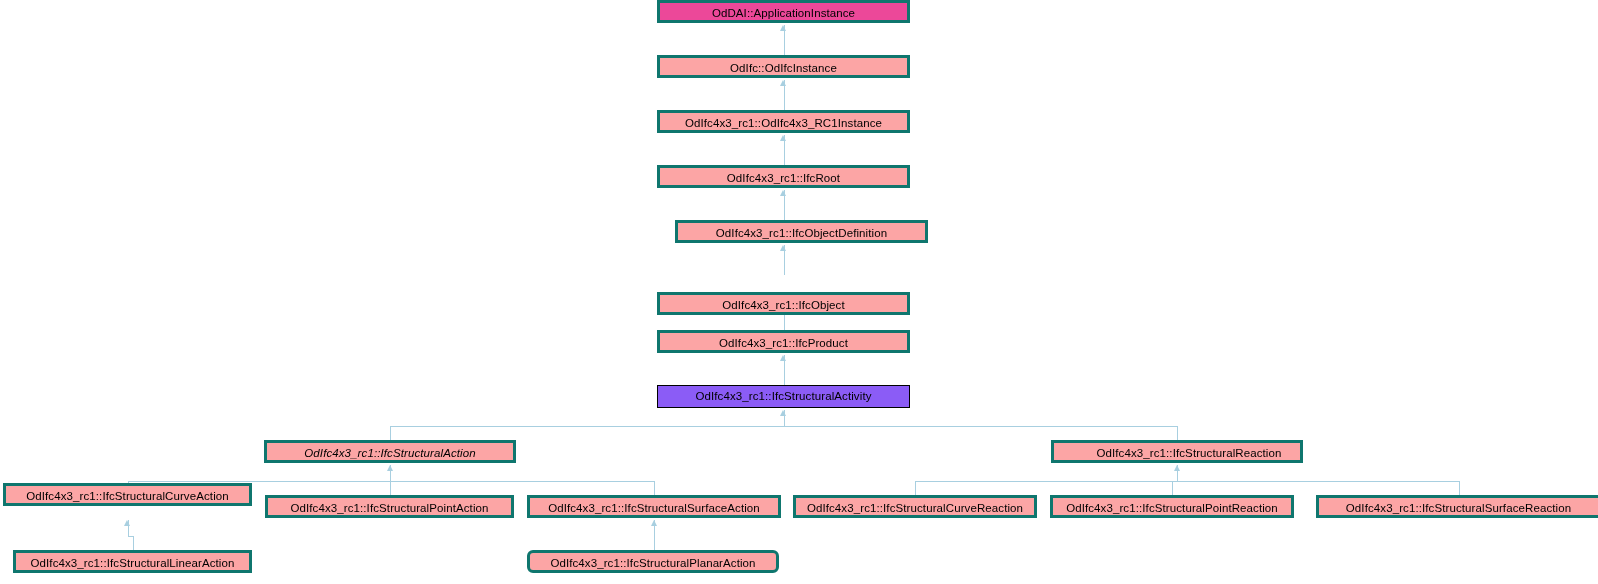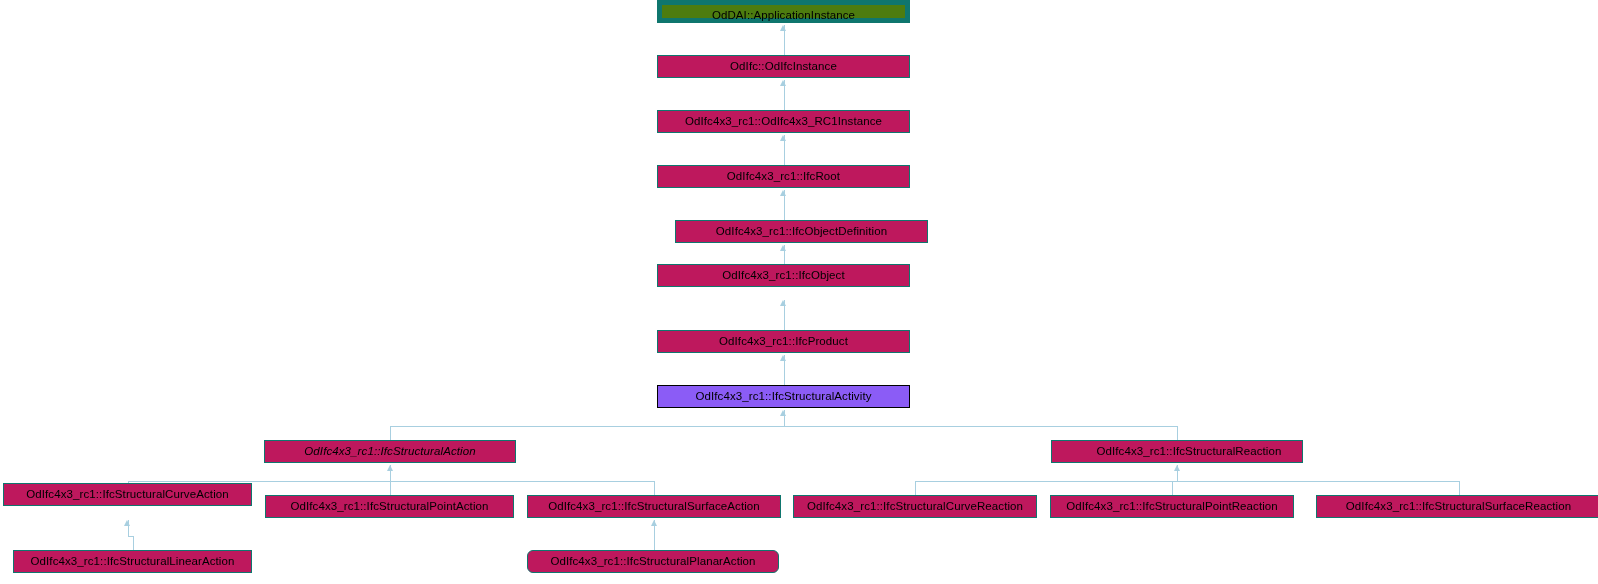--- a/index.html
+++ b/index.html
@@ -17,28 +17,28 @@
   }
   .node {
     position: absolute;
     box-sizing: border-box;
     height: 23px;
     line-height: 21px;
     text-align: center;
     font-size: 11.5px;
     color: #000000;
     white-space: nowrap;
-    background: #be185d;
-    border: 1px solid #0f766e;
+    background: #fca5a5;
+    border: 3px solid #0f766e;
     letter-spacing: 0.1px;
     z-index: 5;
   }
   .node.root {
-    background: #4d7c0f;
-    border: 5px solid #0f766e;
+    background: #ec4899;
+    border: 3px solid #0f766e;
   }
   .node.current {
     background: #8b5cf6;
     border: 1px solid #000000;
   }
   .edge {
     position: absolute;
     background: #a8cfe0;
     z-index: 1;
   }
@@ -96,21 +96,21 @@
       <div class="edge v" style="left: 133px; top: 536px; height: 14px;"></div>
       <div class="arrow" style="left: 651px; top: 520px;"></div>
       <div class="edge v" style="left: 654px; top: 520px; height: 30px;"></div>
     </div>
   <div id="node-layer">
       <div class="node root" style="left: 657px; top: 0px; width: 253px;">OdDAI::ApplicationInstance</div>
       <div class="node" style="left: 657px; top: 55px; width: 253px;">OdIfc::OdIfcInstance</div>
       <div class="node" style="left: 657px; top: 110px; width: 253px;">OdIfc4x3_rc1::OdIfc4x3_RC1Instance</div>
       <div class="node" style="left: 657px; top: 165px; width: 253px;">OdIfc4x3_rc1::IfcRoot</div>
       <div class="node" style="left: 675px; top: 220px; width: 253px;">OdIfc4x3_rc1::IfcObjectDefinition</div>
-      <div class="node" style="left: 657px; top: 264px; width: 253px;">OdIfc4x3_rc1::IfcObject</div>
+      <div class="node" style="left: 657px; top: 292px; width: 253px;">OdIfc4x3_rc1::IfcObject</div>
       <div class="node" style="left: 657px; top: 330px; width: 253px;">OdIfc4x3_rc1::IfcProduct</div>
       <div class="node current" style="left: 657px; top: 385px; width: 253px;">OdIfc4x3_rc1::IfcStructuralActivity</div>
       <div class="node" style="left: 264px; top: 440px; width: 252px; font-style: italic;">OdIfc4x3_rc1::IfcStructuralAction</div>
       <div class="node" style="left: 1051px; top: 440px; width: 252px; padding-left: 24px;">OdIfc4x3_rc1::IfcStructuralReaction</div>
       <div class="node" style="left: 3px; top: 483px; width: 249px;">OdIfc4x3_rc1::IfcStructuralCurveAction</div>
       <div class="node" style="left: 265px; top: 495px; width: 249px;">OdIfc4x3_rc1::IfcStructuralPointAction</div>
       <div class="node" style="left: 527px; top: 495px; width: 254px;">OdIfc4x3_rc1::IfcStructuralSurfaceAction</div>
       <div class="node" style="left: 793px; top: 495px; width: 244px;">OdIfc4x3_rc1::IfcStructuralCurveReaction</div>
       <div class="node" style="left: 1050px; top: 495px; width: 244px;">OdIfc4x3_rc1::IfcStructuralPointReaction</div>
       <div class="node" style="left: 1316px; top: 495px; width: 285px;">OdIfc4x3_rc1::IfcStructuralSurfaceReaction</div>

